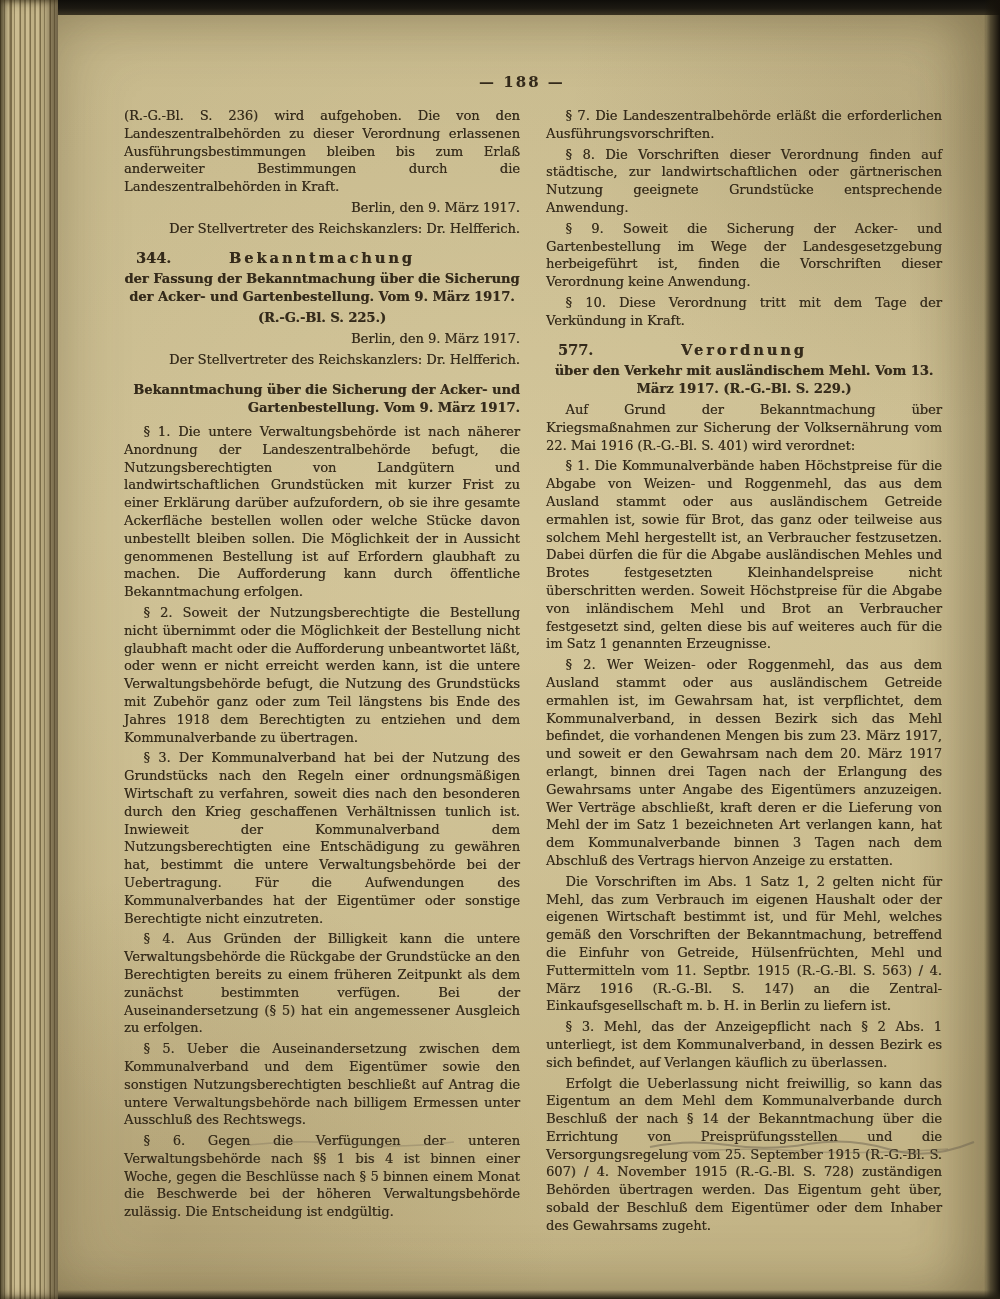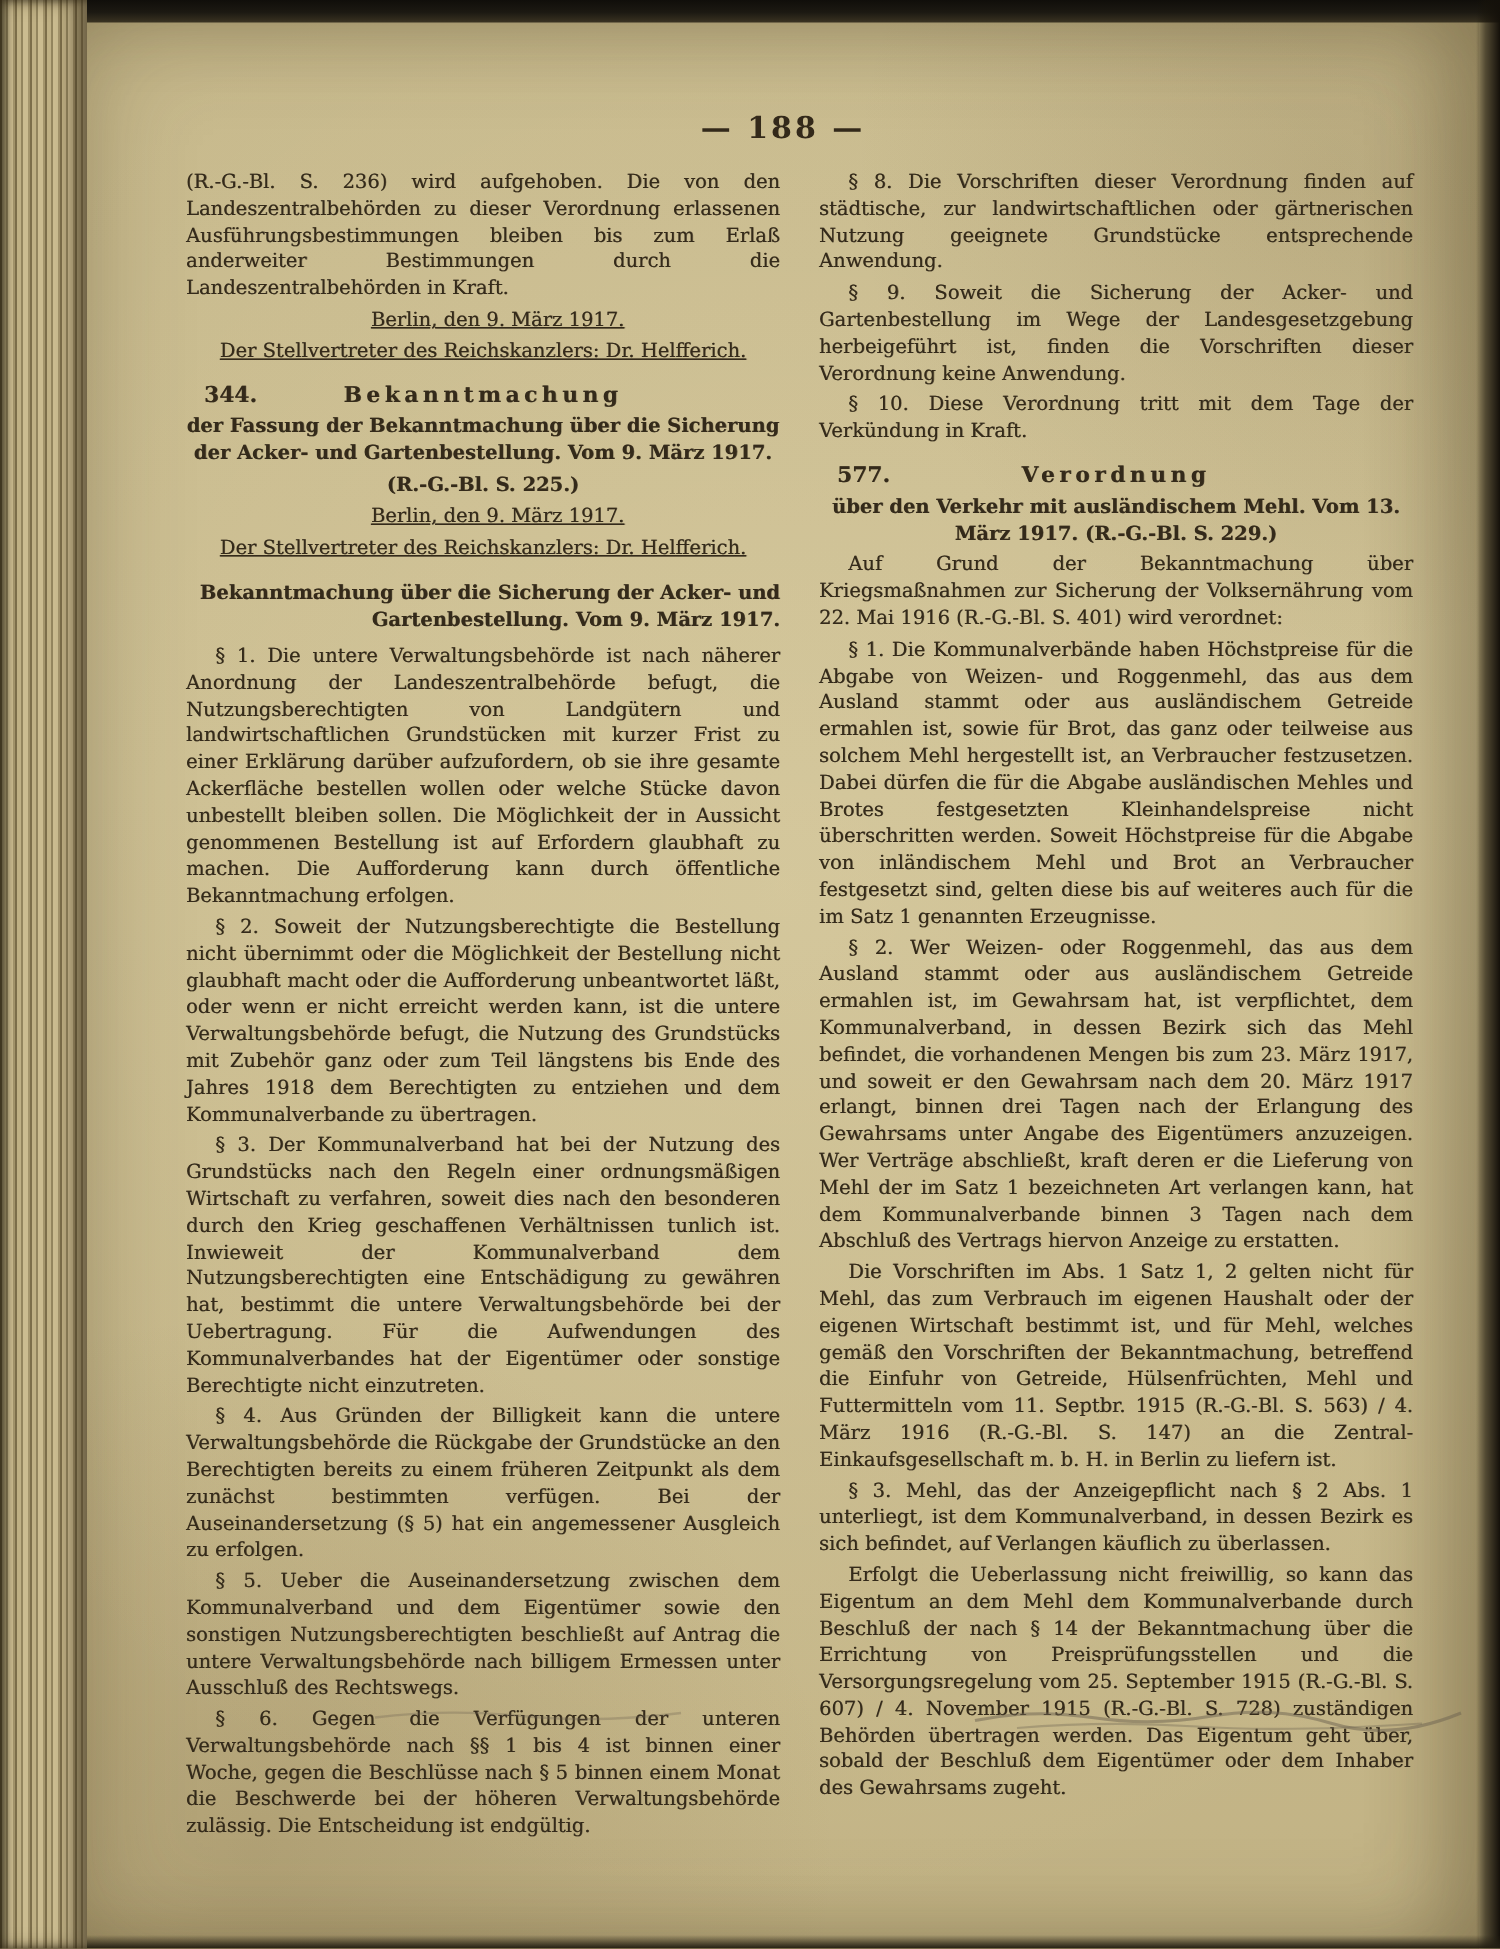--- a/index.html
+++ b/index.html
@@ -40,39 +40,39 @@
     background:
       radial-gradient(120% 90% at 50% 45%, rgba(255,245,210,0.20), rgba(0,0,0,0) 60%),
       radial-gradient(60% 40% at 12% 95%, rgba(94,74,40,0.18), rgba(0,0,0,0) 70%),
       radial-gradient(50% 35% at 90% 8%, rgba(94,74,40,0.15), rgba(0,0,0,0) 70%),
       linear-gradient(180deg,#c7b98c 0%,#cabc8f 40%,#c2b385 100%);
     box-shadow:inset 0 0 70px rgba(70,55,25,.30), inset -28px 0 48px rgba(60,45,20,.22);
   }
 
   .pagenum{
     margin-top:60px;text-align:center;
-    font-size:20px;font-weight:bold;letter-spacing:2px;color:#33291a;
+    font-size:15px;font-weight:bold;letter-spacing:2px;color:#33291a;
   }
 
   .columns{
     display:flex;gap:26px;
     padding:0 44px 0 66px;margin-top:16px;
   }
   .col{
     width:396px;
     font-size:13px;line-height:1.37;text-align:justify;
     color:#342a1a;
     text-shadow:0.35px 0 0 rgba(52,42,26,0.6);
     overflow-wrap:break-word;
     hyphens:auto;
   }
   .col p{margin:0 0 3px;}
   .para{text-indent:1.5em;}
   .noind{text-indent:0;}
-  .line{text-align:center;text-decoration:underline;}
+  .line{text-align:right;}
   .ind{text-indent:1.5em;}
   .sig{margin-bottom:7px;}
   .hrow{position:relative;text-align:center;font-weight:bold;font-size:14.5px;margin:10px 12px 3px;}
   .hnum{position:absolute;left:0;top:0;font-weight:bold;}
   .htitle{letter-spacing:3px;}
   .subhead{text-align:center;font-weight:bold;text-indent:0;margin:0 0 2px;}
   .subhead.mt{margin-top:13px;margin-bottom:6px;text-align:right;}
   .refline{text-align:center;font-weight:bold;margin:0 0 7px;}
 
   .smudge{position:absolute;z-index:3;pointer-events:none;}
@@ -110,20 +110,21 @@
 
         <p class="para">§ 1. Die untere Verwaltungsbehörde ist nach näherer Anordnung der Landeszentralbehörde befugt, die Nutzungsberechtigten von Landgütern und landwirtschaftlichen Grundstücken mit kurzer Frist zu einer Erklärung darüber aufzufordern, ob sie ihre gesamte Ackerfläche bestellen wollen oder welche Stücke davon unbestellt bleiben sollen. Die Möglichkeit der in Aussicht genommenen Bestellung ist auf Erfordern glaubhaft zu machen. Die Aufforderung kann durch öffentliche Bekanntmachung erfolgen.</p>
         <p class="para">§ 2. Soweit der Nutzungsberechtigte die Bestellung nicht übernimmt oder die Möglichkeit der Bestellung nicht glaubhaft macht oder die Aufforderung unbeantwortet läßt, oder wenn er nicht erreicht werden kann, ist die untere Verwaltungsbehörde befugt, die Nutzung des Grundstücks mit Zubehör ganz oder zum Teil längstens bis Ende des Jahres 1918 dem Berechtigten zu entziehen und dem Kommunalverbande zu übertragen.</p>
         <p class="para">§ 3. Der Kommunalverband hat bei der Nutzung des Grundstücks nach den Regeln einer ordnungsmäßigen Wirtschaft zu verfahren, soweit dies nach den besonderen durch den Krieg geschaffenen Verhältnissen tunlich ist. Inwieweit der Kommunalverband dem Nutzungsberechtigten eine Entschädigung zu gewähren hat, bestimmt die untere Verwaltungsbehörde bei der Uebertragung. Für die Aufwendungen des Kommunalverbandes hat der Eigentümer oder sonstige Berechtigte nicht einzutreten.</p>
         <p class="para">§ 4. Aus Gründen der Billigkeit kann die untere Verwaltungsbehörde die Rückgabe der Grundstücke an den Berechtigten bereits zu einem früheren Zeitpunkt als dem zunächst bestimmten verfügen. Bei der Auseinandersetzung (§ 5) hat ein angemessener Ausgleich zu erfolgen.</p>
         <p class="para">§ 5. Ueber die Auseinandersetzung zwischen dem Kommunalverband und dem Eigentümer sowie den sonstigen Nutzungsberechtigten beschließt auf Antrag die untere Verwaltungsbehörde nach billigem Ermessen unter Ausschluß des Rechtswegs.</p>
         <p class="para">§ 6. Gegen die Verfügungen der unteren Verwaltungsbehörde nach §§ 1 bis 4 ist binnen einer Woche, gegen die Beschlüsse nach § 5 binnen einem Monat die Beschwerde bei der höheren Verwaltungsbehörde zulässig. Die Entscheidung ist endgültig.</p>
       </div>
 
       <div class="col">
+        <p class="para">§ 7. Die Landeszentralbehörde erläßt die erforderlichen Ausführungsvorschriften.</p>
         <p class="para">§ 8. Die Vorschriften dieser Verordnung finden auf städtische, zur landwirtschaftlichen oder gärtnerischen Nutzung geeignete Grundstücke entsprechende Anwendung.</p>
         <p class="para">§ 9. Soweit die Sicherung der Acker- und Gartenbestellung im Wege der Landesgesetzgebung herbeigeführt ist, finden die Vorschriften dieser Verordnung keine Anwendung.</p>
         <p class="para">§ 10. Diese Verordnung tritt mit dem Tage der Verkündung in Kraft.</p>
 
         <div class="hrow">
           <span class="hnum">577.</span>
           <span class="htitle">Verordnung</span>
         </div>
         <p class="subhead">über den Verkehr mit ausländischem Mehl. Vom 13. März 1917. (R.-G.-Bl. S. 229.)</p>
 

